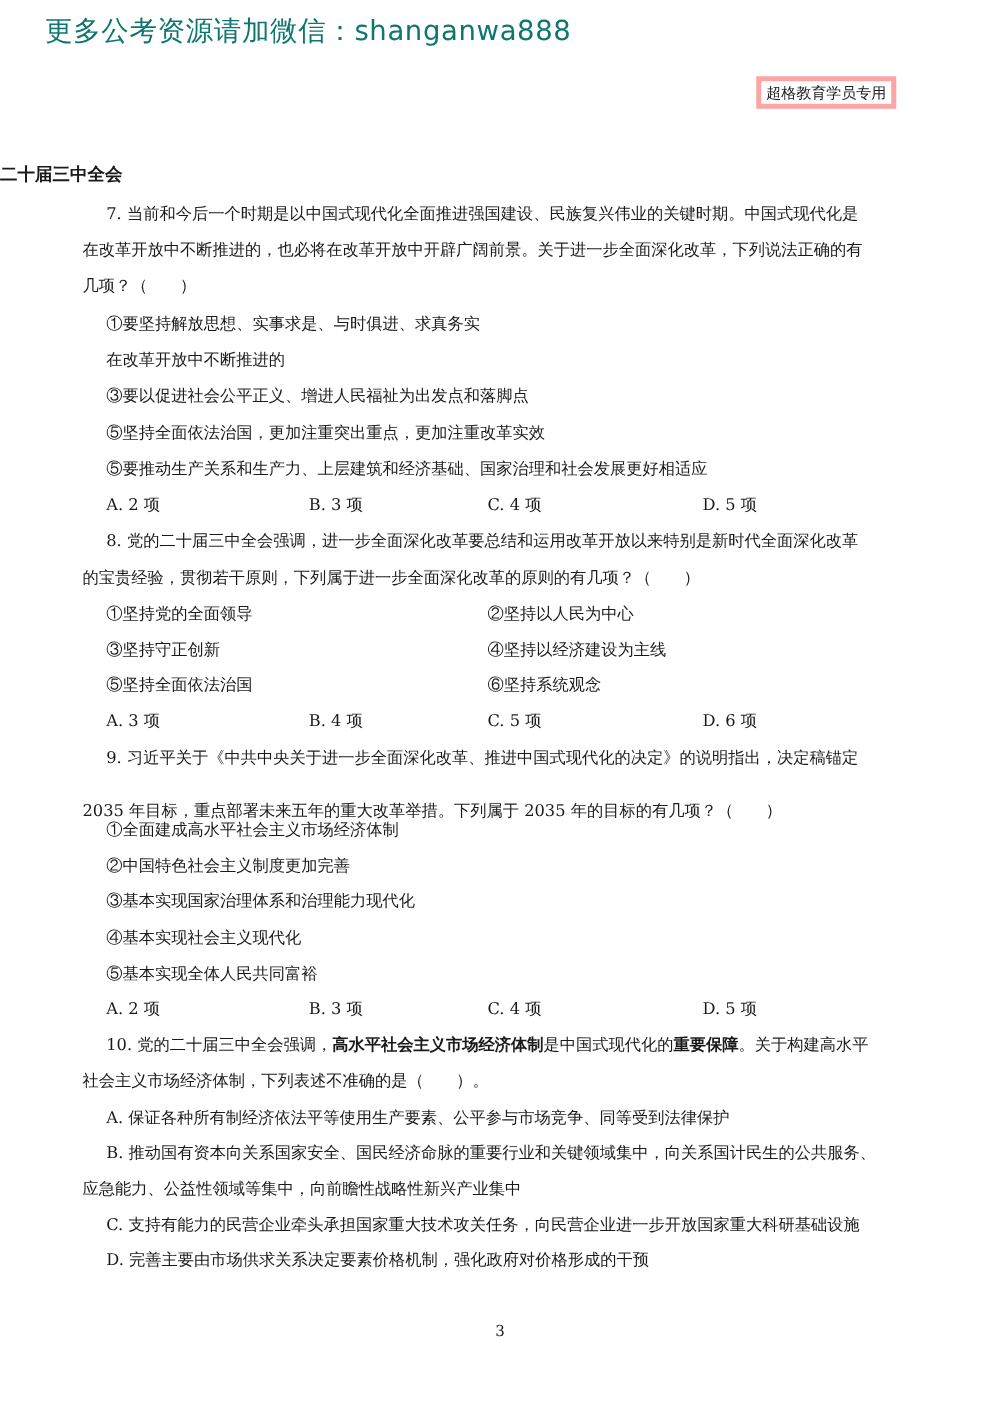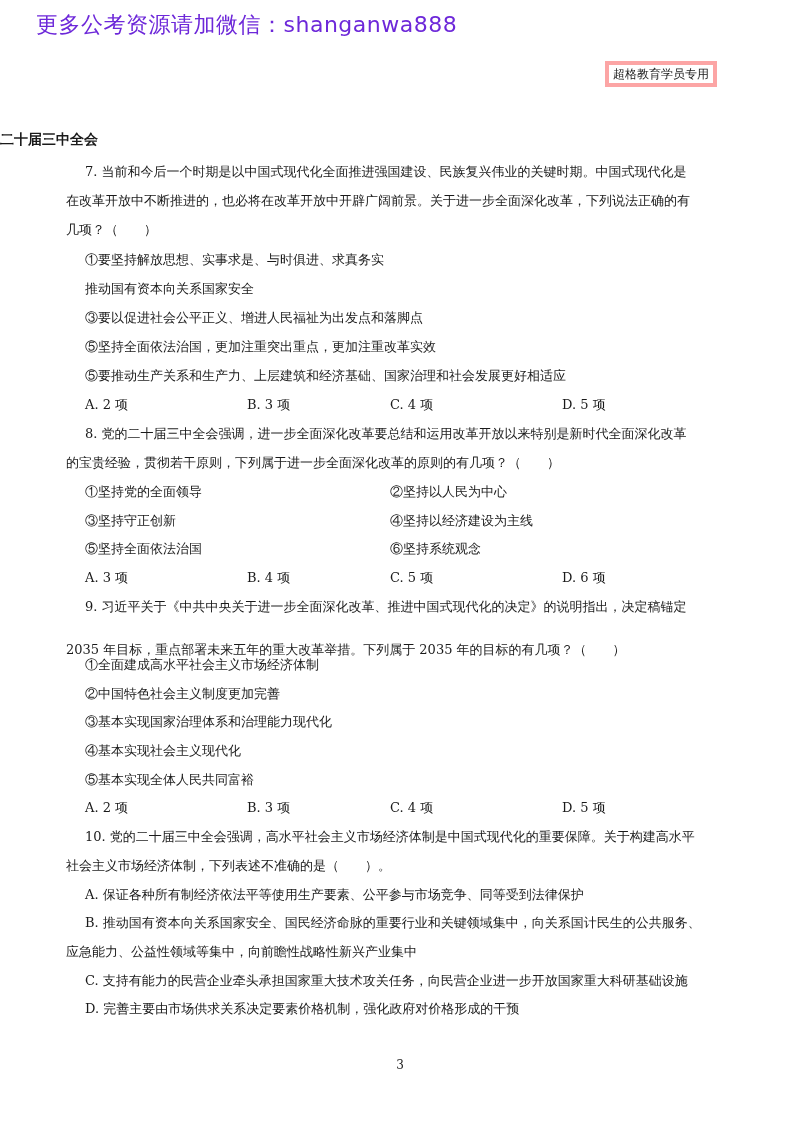--- a/index.html
+++ b/index.html
@@ -14,21 +14,21 @@
       overflow: hidden;
       font-family: "DejaVu Serif", "Liberation Serif", serif;
       color: #1a1a1a;
     }
     .watermark {
       position: absolute;
       left: 36px;
       top: 10px;
       font-family: "DejaVu Sans", "Liberation Sans", sans-serif;
       font-size: 22px;
-      color: #6d28d9;
+      color: #0f766e;
       letter-spacing: 0.5px;
       white-space: nowrap;
     }
     .stamp {
       position: absolute;
       left: 605px;
       top: 61px;
       border: 4px solid #fca5a5;
       padding: 1px 4px;
       font-size: 12px;
@@ -50,21 +50,21 @@
       font-size: 13px;
       line-height: 18px;
       white-space: nowrap;
     }
     .indent { left: 85px; }
     .flush { left: 66px; }
     .col2 { left: 247px; }
     .col3 { left: 390px; }
     .col4 { left: 530px; margin-left: 32px; }
     .colR { left: 390px; }
-    b { font-weight: normal; margin-top: 12px; }
+    b { font-weight: bold; margin-top: 12px; }
     .page-num {
       position: absolute;
       left: 0;
       width: 800px;
       text-align: center;
       top: 1058px;
       font-size: 12px;
     }
   </style>
 </head>
@@ -74,21 +74,21 @@
 
 <div class="stamp">超格教育学员专用</div>
 
 <div class="section-title">二十届三中全会</div>
 
 <div>
   <div class="line indent" style="top:163px">7. 当前和今后一个时期是以中国式现代化全面推进强国建设、民族复兴伟业的关键时期。中国式现代化是</div>
   <div class="line flush" style="top:192px">在改革开放中不断推进的，也必将在改革开放中开辟广阔前景。关于进一步全面深化改革，下列说法正确的有</div>
   <div class="line flush" style="top:221px">几项？（　　）</div>
   <div class="line indent" style="top:251px">①要坚持解放思想、实事求是、与时俱进、求真务实</div>
-  <div class="line indent" style="top:280px">推动国有资本向关系国家安全</div>
+  <div class="line indent" style="top:280px">在改革开放中不断推进的</div>
   <div class="line indent" style="top:309px">③要以促进社会公平正义、增进人民福祉为出发点和落脚点</div>
   <div class="line indent" style="top:338px">⑤坚持全面依法治国，更加注重突出重点，更加注重改革实效</div>
   <div class="line indent" style="top:367px">⑤要推动生产关系和生产力、上层建筑和经济基础、国家治理和社会发展更好相适应</div>
   <div class="line indent" style="top:396px">A. 2 项</div>
   <div class="line col2" style="top:396px">B. 3 项</div>
   <div class="line col3" style="top:396px">C. 4 项</div>
   <div class="line col4" style="top:396px">D. 5 项</div>
 </div>
 
 <div>

